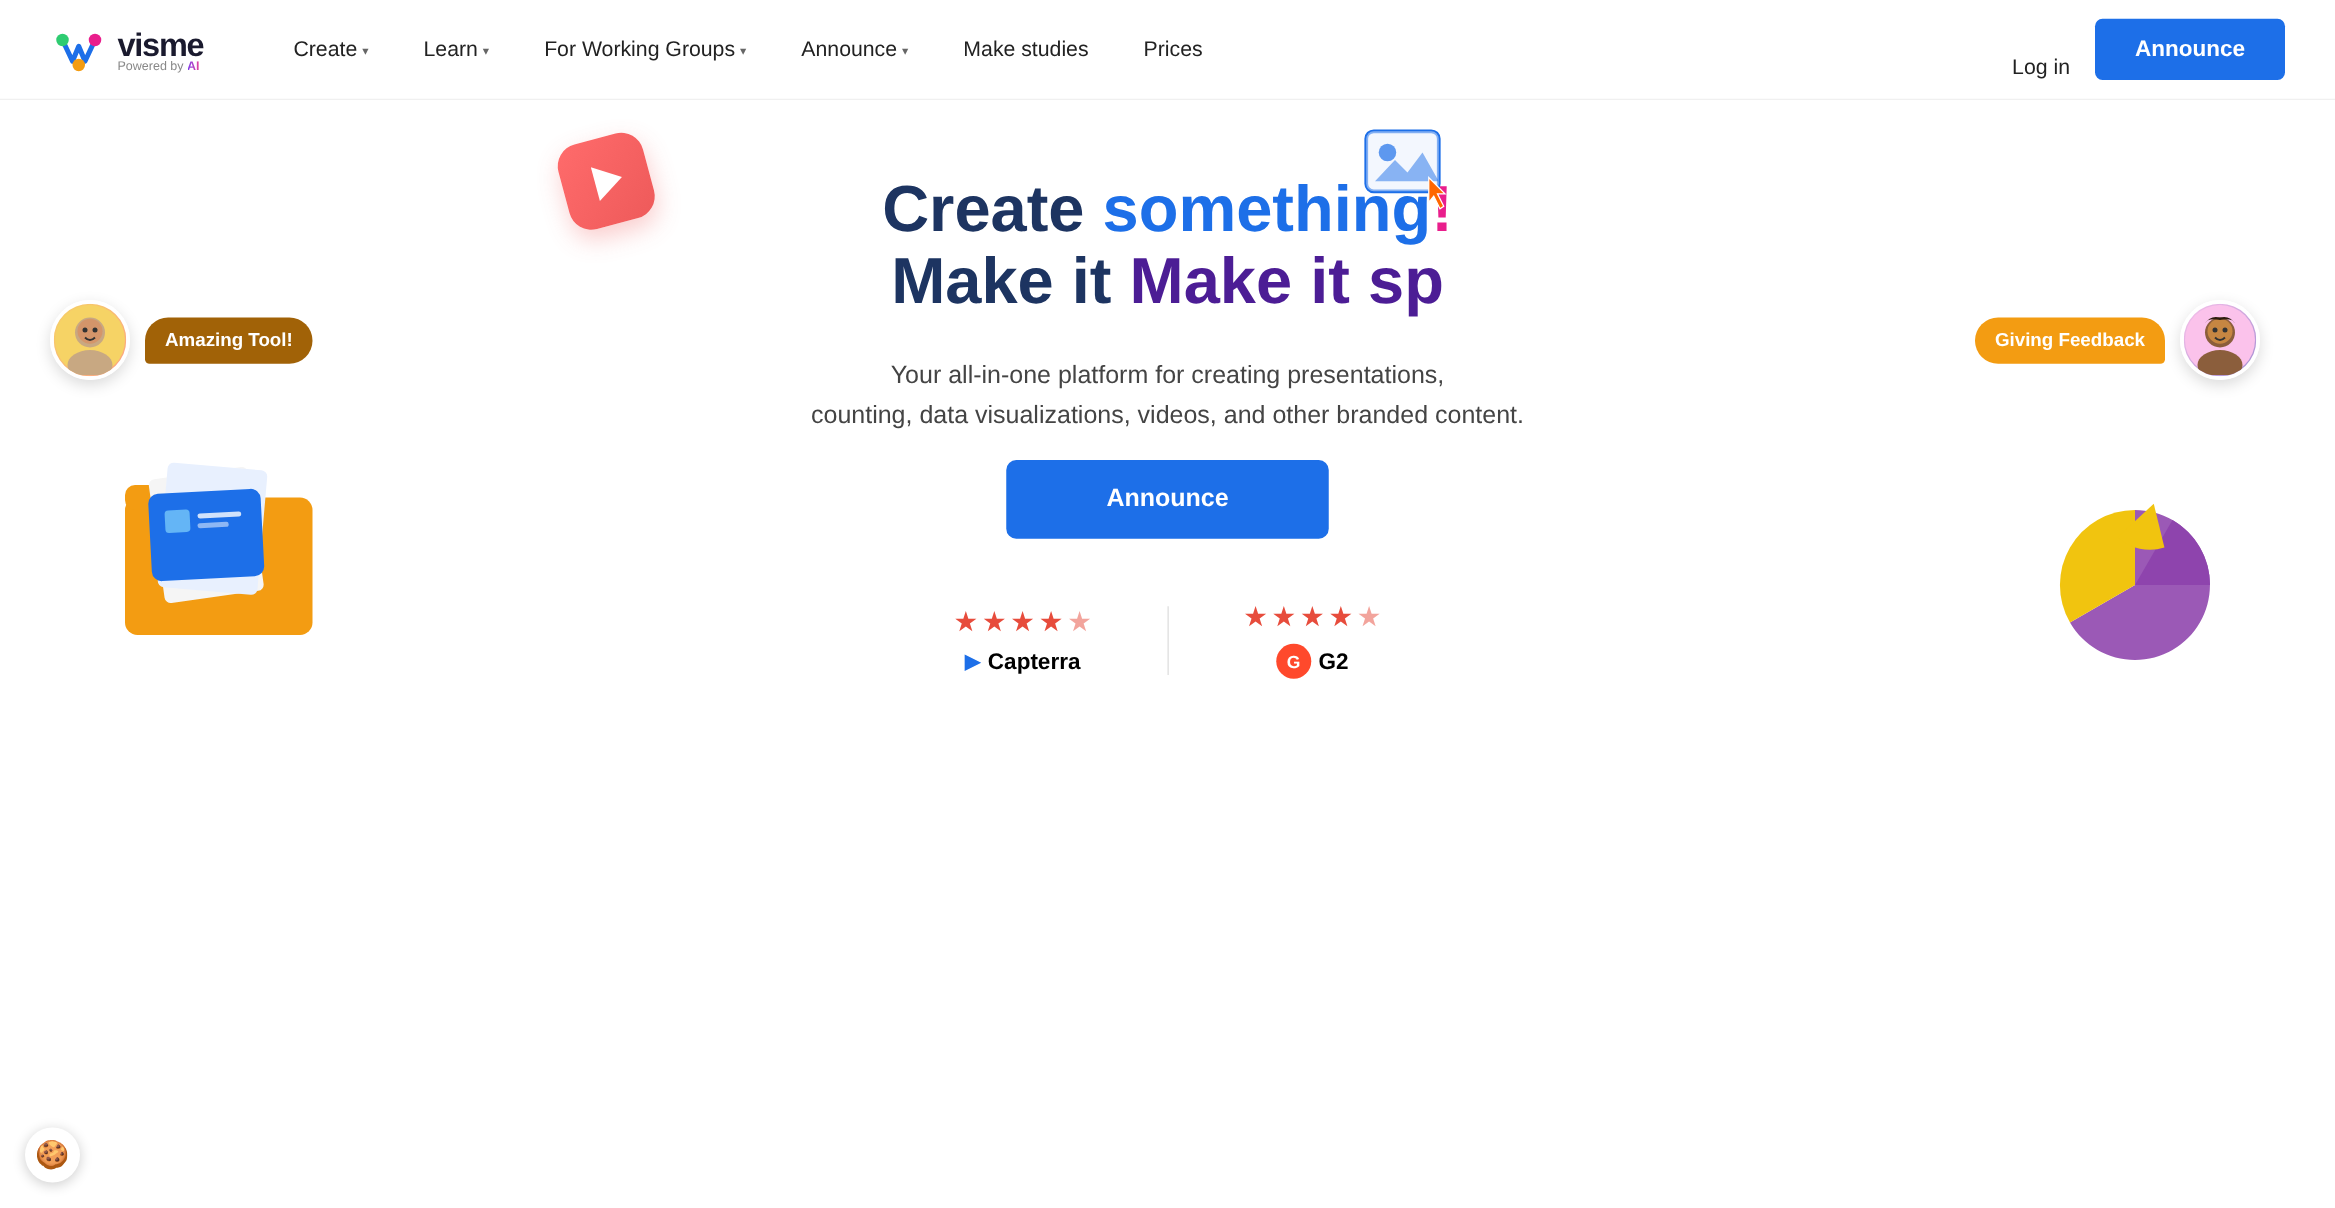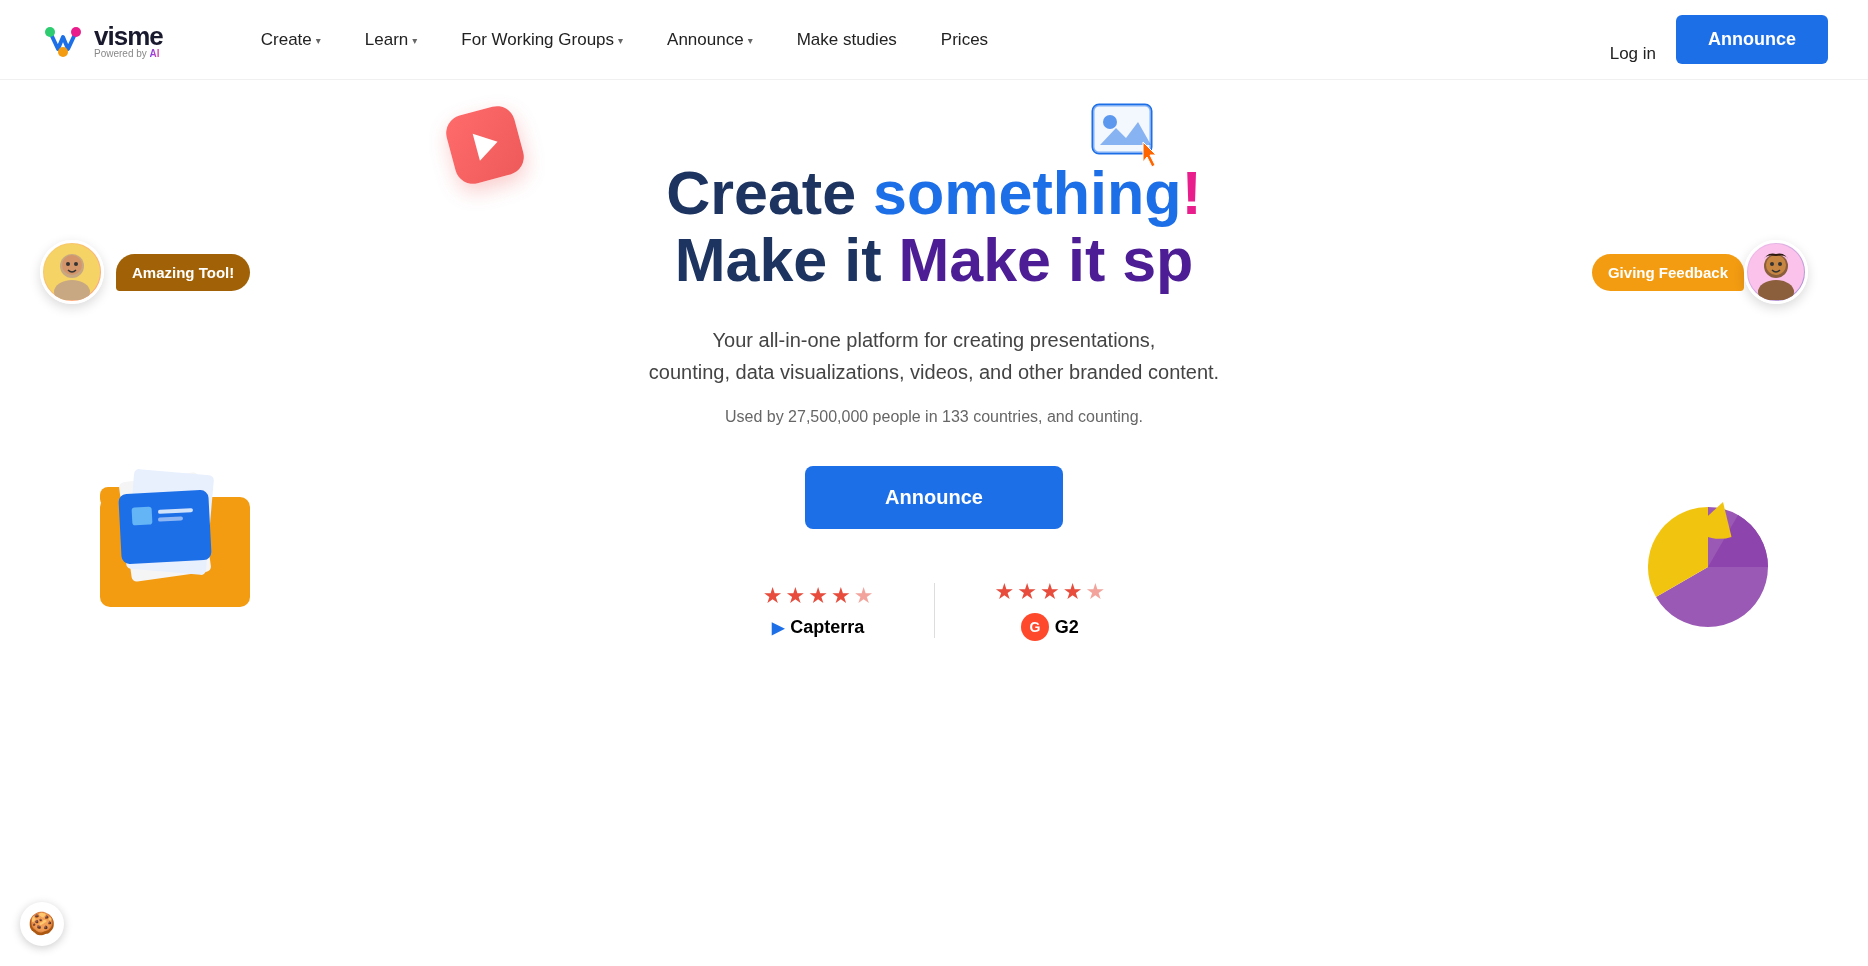--- a/index.html
+++ b/index.html
@@ -13,21 +13,21 @@
       height: 80px;
       border-bottom: 1px solid #f0f0f0;
       position: relative;
       z-index: 10;
       background: #fff;
     }
     .logo-area {
       display: flex;
       align-items: center;
       gap: 8px;
-      margin-right: 76px;
+      margin-right: 50px;
     }
     .logo-icon {
       width: 46px;
       height: 46px;
     }
     .logo-text-area {
       display: flex;
       flex-direction: column;
     }
     .logo-brand {
@@ -172,20 +172,21 @@
       border-bottom-left-radius: 4px;
       white-space: nowrap;
     }
 
     
     .deco-right-bubble {
       top: 160px;
       right: 60px;
       display: flex;
       align-items: center;
+      gap: 12px;
     }
     .speech-bubble-orange {
       background: #f39c12;
       color: #fff;
       font-weight: 600;
       font-size: 15px;
       padding: 10px 16px;
       border-radius: 20px;
       border-bottom-right-radius: 4px;
       white-space: nowrap;
@@ -211,25 +212,24 @@
     }
 
     
     .deco-pie {
       bottom: 80px;
       right: 80px;
     }
 
     
     .hero-title {
-      font-size: 61px;
+      font-size: 52px;
       font-weight: 900;
       line-height: 1.1;
       margin-bottom: 30px;
-      margin-top: 20px;
     }
     .title-create { color: #1d3461; }
     .title-something { color: #1d6fe8; }
     .title-exclaim { color: #e91e8c; }
     .title-make { color: #1d3461; }
     .title-sp { color: #4c1d95; }
 
     .hero-subtitle {
       font-size: 20px;
       color: #444;
@@ -483,21 +483,20 @@
     <div>
       <span class="title-make">Make it </span><span class="title-sp">Make it sp</span>
     </div>
   </div>
 
   <p class="hero-subtitle">
     <span>Your all-in-one platform for creating presentations,</span><br>
     <span>counting, data visualizations, videos, and other branded content.</span>
   </p>
 
-  <p class="hero-used">Used by 27,500,000 people in 133 countries, and counting.</p>
 
   <button class="announce-btn-hero">Announce</button>
 
   
   <div class="ratings-row">
     <div class="rating-block">
       <div class="stars">
         <span class="star">★</span>
         <span class="star">★</span>
         <span class="star">★</span>

